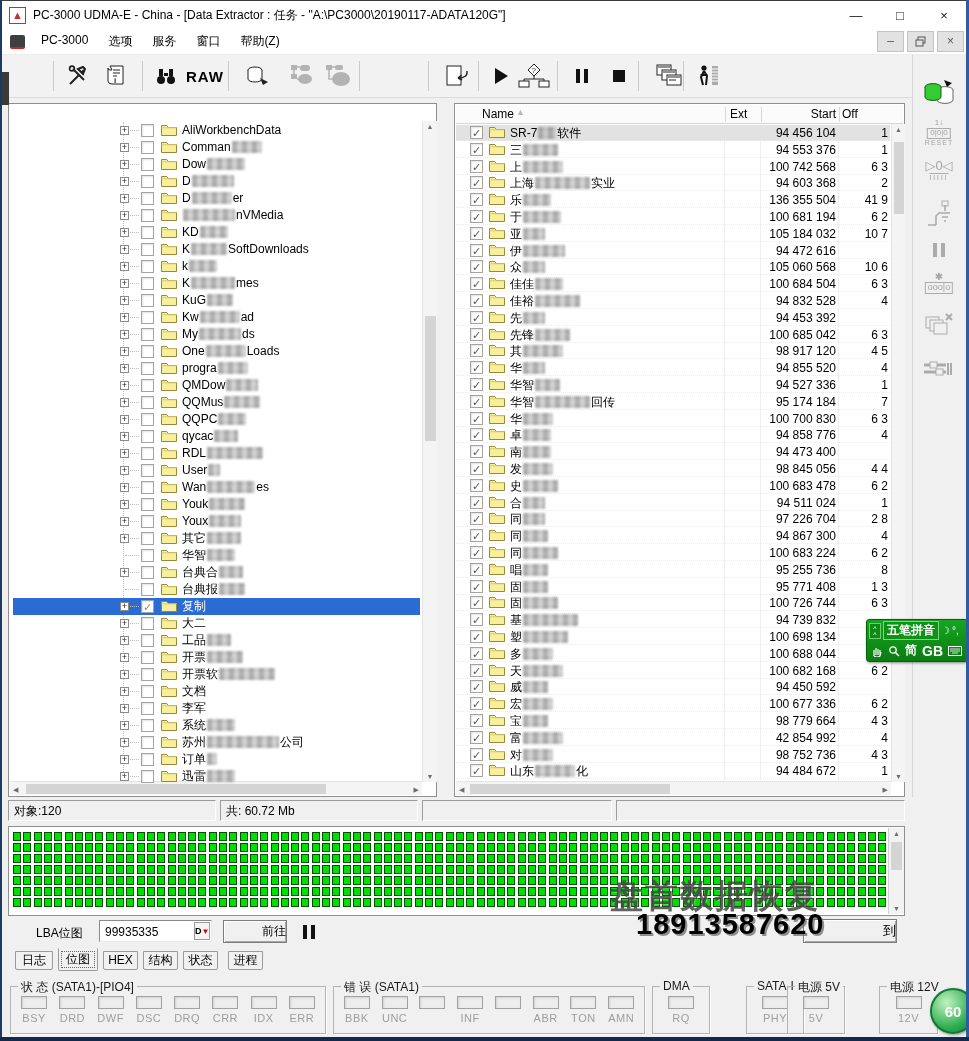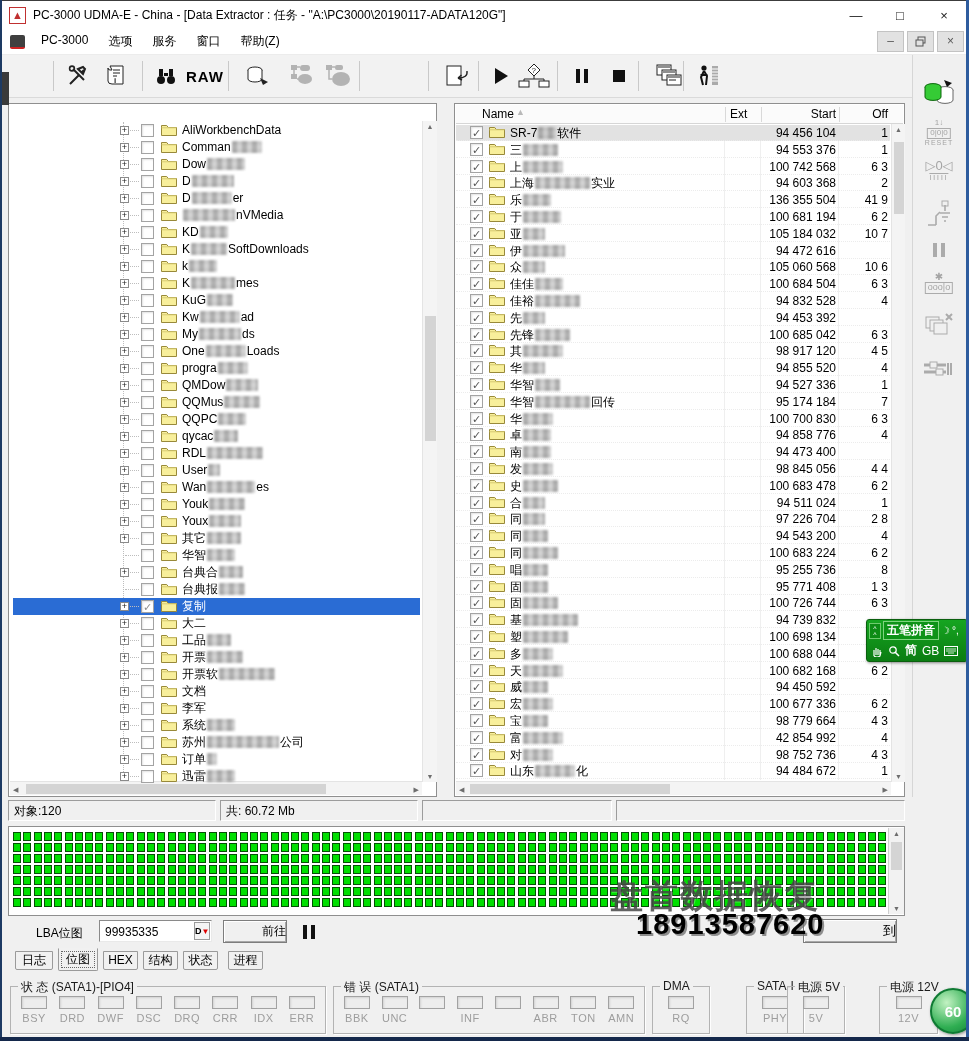--- a/index.html
+++ b/index.html
@@ -93,21 +93,21 @@
 
 .wm{position:absolute;left:610px;top:874px;font-size:33px;font-weight:bold;color:#474747;letter-spacing:2px;opacity:.85;z-index:30;text-shadow:1px 1px 0 rgba(255,255,255,.3)}
 .phone{position:absolute;left:636px;top:908px;font-size:29px;font-weight:bold;color:#000000;letter-spacing:1px;z-index:31;text-shadow:2px 2px 0 rgba(110,110,110,.75)}
 .ime{position:absolute;left:866px;top:619px;width:102px;height:43px;z-index:62;background:linear-gradient(#16a521,#0b7d12);border:1px solid #0a5f0e;border-radius:3px;box-shadow:1px 1px 3px rgba(0,0,0,.45);color:#fff}
 .ime-r1{display:flex;align-items:center;height:21px;padding:1px 2px;gap:2px}
 .ime-r2{display:flex;align-items:center;height:19px;padding:0 4px;gap:5px}
 .chv{width:12px;height:16px;background:#0c8c15;border:1px solid #6ecb6e;font-size:7px;line-height:6px;text-align:center;padding-top:2px}
 .ime-label{background:#0e9318;border:1px solid #7ed47e;padding:0 3px;font-size:12px;font-weight:bold;white-space:nowrap}
 .ime-small{font-size:10px}
 .ime-cn{font-size:12px;font-weight:bold}
-.ime-gb{font-size:12px;font-weight:normal}
+.ime-gb{font-size:14px;font-weight:bold}
 svg{display:block}
 </style>
 </head>
 <body>
 
 <div class="titlebar">
   <span class="app-icon">▲</span>
   <span class="title-text">PC-3000 UDMA-E - China - [Data Extractor : 任务 - "A:\PC3000\20190117-ADATA120G"]</span>
   <div class="win-controls">
     <span>—</span>
@@ -782,21 +782,21 @@
     <span class="arr" style="right:3px;top:4px">▶</span>
   </div>
 </div>
 
 <div class="file-panel">
   <div class="fp-header">
     <span class="hcell" style="left:26px">Name</span>
     <span class="hcell" style="left:60px;color:#b9b9b9;font-size:9px">▲</span>
     <span class="hcell" style="left:274px">Ext</span>
     <span class="hcell" style="left:306px;width:74px;text-align:right">Start</span>
-    <span class="hcell" style="left:386px;width:46px;text-align:right">Off</span>
+    <span class="hcell" style="left:386px;width:46px;">Off</span>
     <span class="hline" style="left:269px"></span>
       <span class="hline" style="left:305px"></span>
       <span class="hline" style="left:383px"></span>
   </div>
   <span class="gline" style="left:269px"></span>
     <span class="gline" style="left:305px"></span>
     <span class="gline" style="left:383px"></span>
   <div id="fileRows">
       <div class="file-row sel" style="top: 21px;">
         <div class="cb2">✓</div>
@@ -1112,21 +1112,21 @@
       </div>
       <div class="file-row" style="top: 424.2px;">
         <div class="cb2">✓</div>
         <div class="fr-fico">
           <svg width="16" height="12" viewBox="0 0 16 12">
             <path d="M0.5 1.5h5.2l1.6 2H15.5v8H0.5z" fill="#f8ef9b" stroke="#98893a"></path>
             <path d="M0.5 3.8h15" stroke="#d6ca74" fill="none"></path>
           </svg>
         </div>
         <div class="fr-name">同<span class="mz" style="width: 25px;"></span></div>
-        <div class="fr-start">94 543 200</div>
+        <div class="fr-start">94 867 300</div>
         <div class="fr-off">4</div>
         <div class="rsep"></div>
       </div>
       <div class="file-row" style="top: 441px;">
         <div class="cb2">✓</div>
         <div class="fr-fico">
           <svg width="16" height="12" viewBox="0 0 16 12">
             <path d="M0.5 1.5h5.2l1.6 2H15.5v8H0.5z" fill="#f8ef9b" stroke="#98893a"></path>
             <path d="M0.5 3.8h15" stroke="#d6ca74" fill="none"></path>
           </svg>

